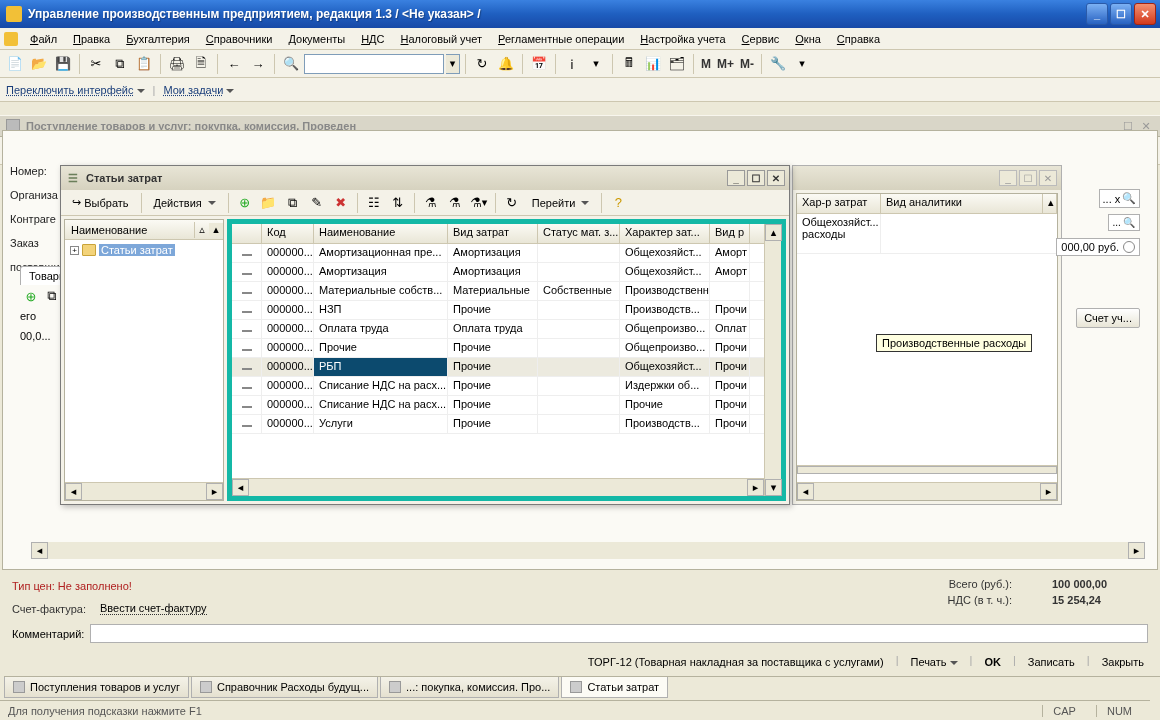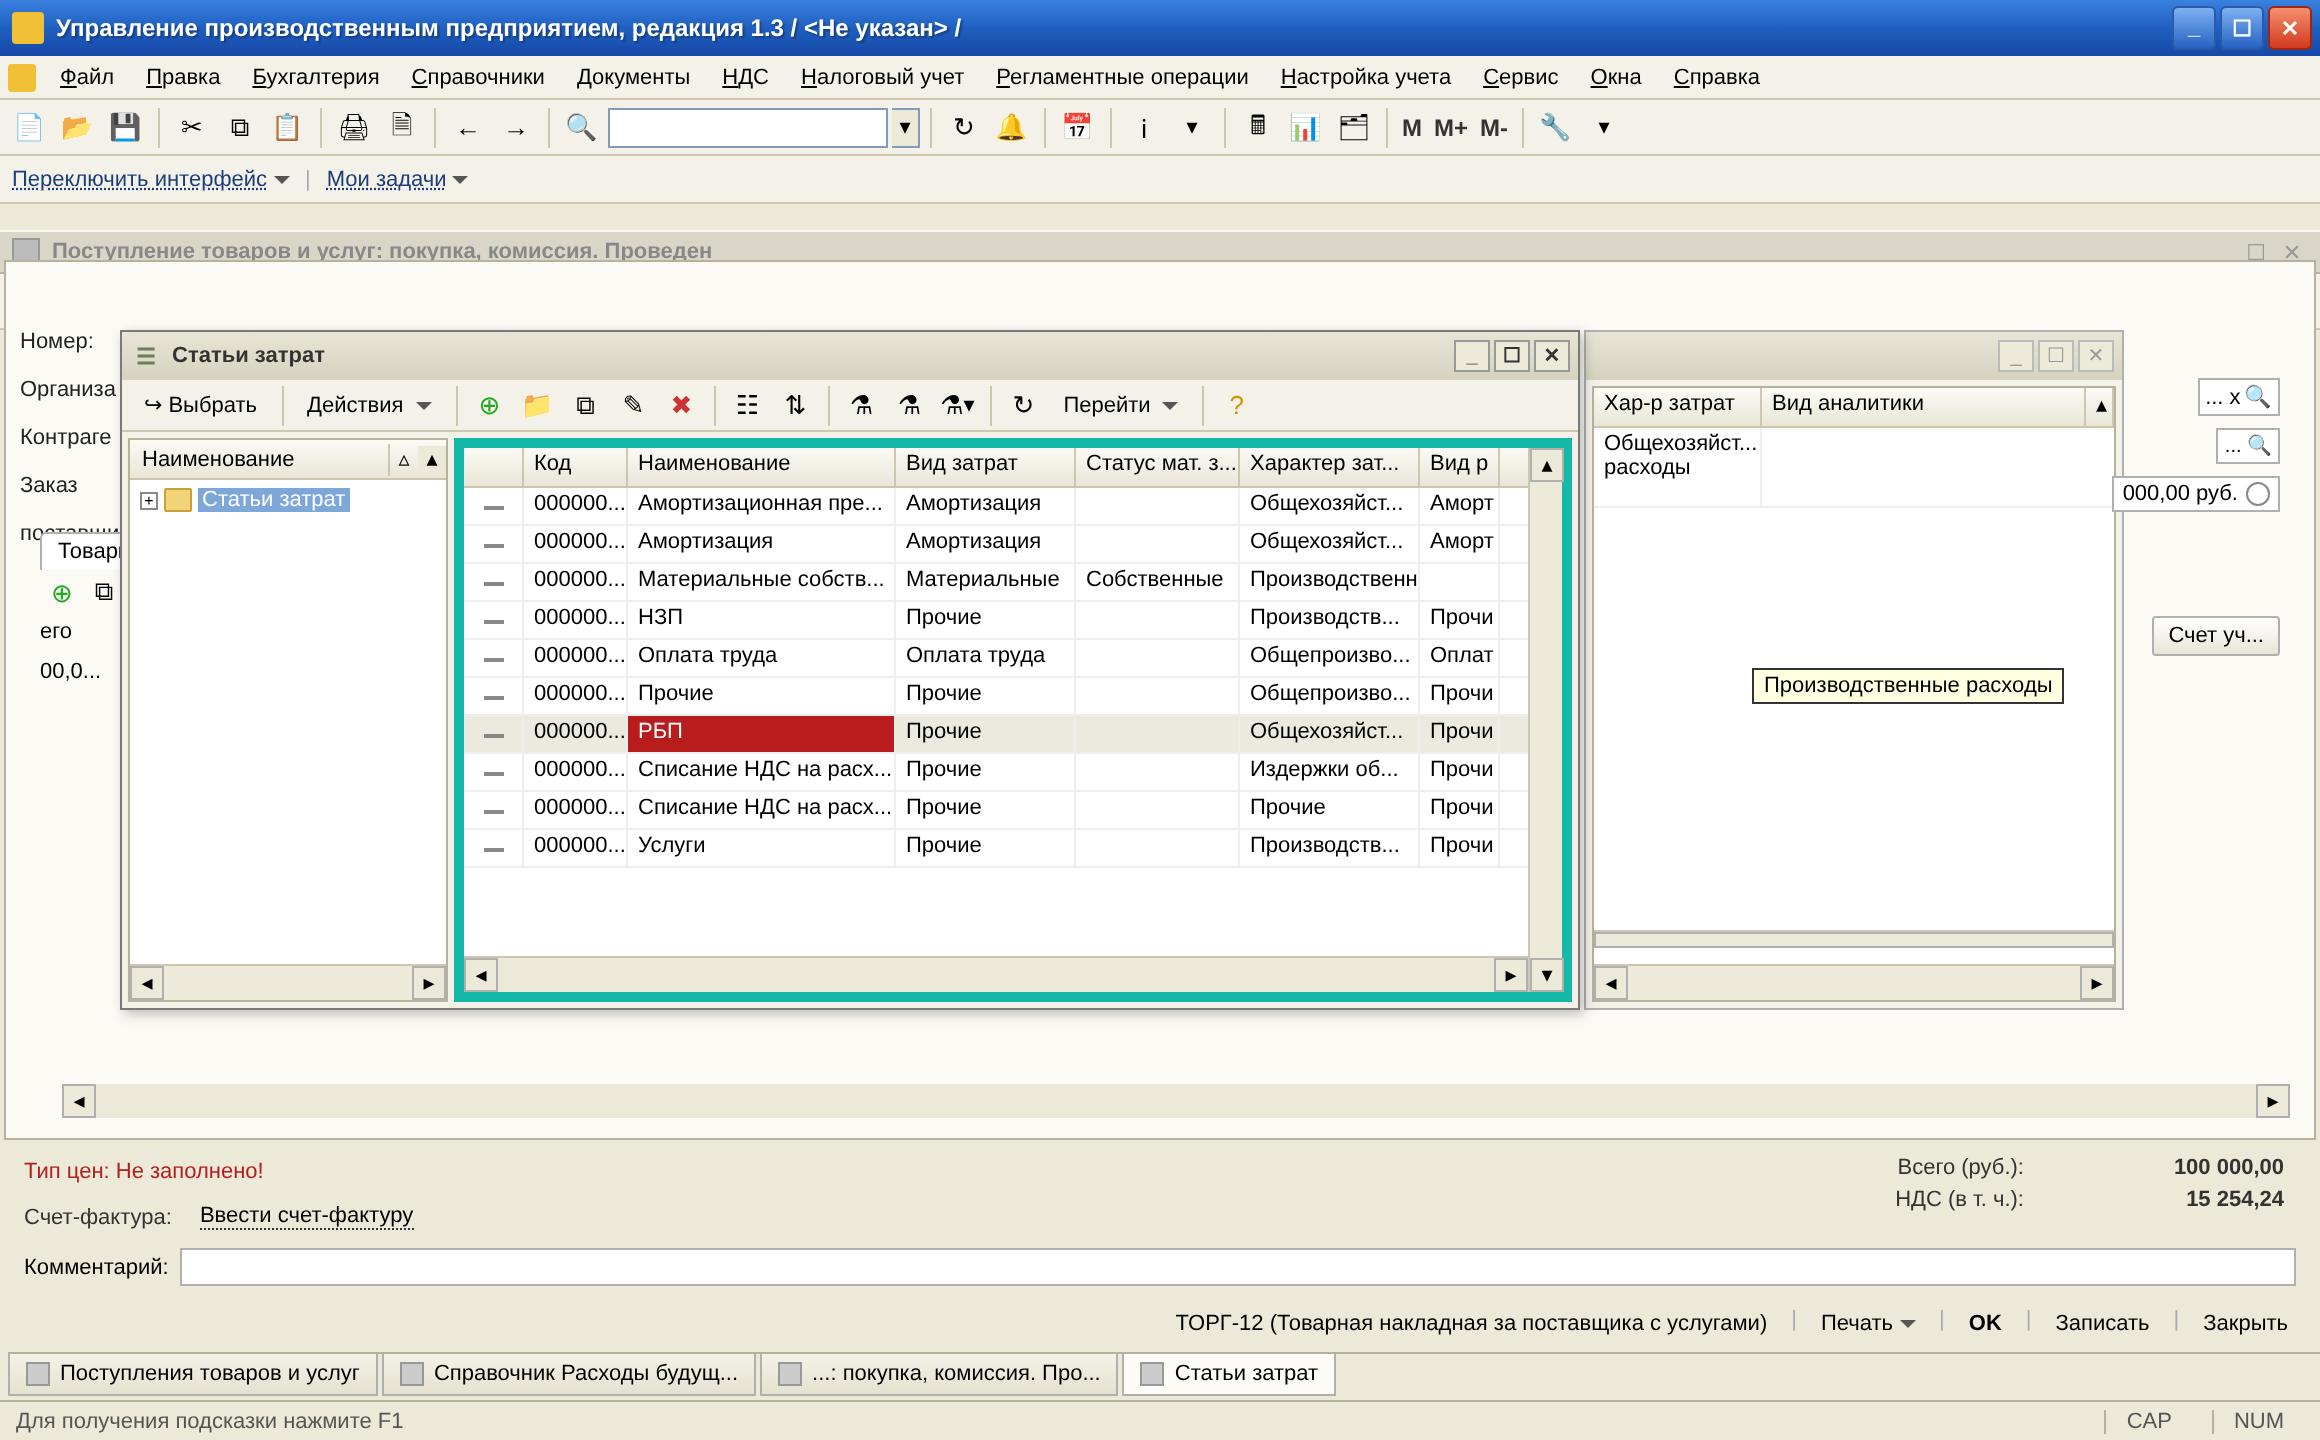--- a/index.html
+++ b/index.html
@@ -68,21 +68,21 @@
 .plus{width:9px;height:9px;border:1px solid #888;font-size:8px;line-height:7px;text-align:center;}
 .fld{width:14px;height:12px;background:#f3d37a;border:1px solid #c9a339;border-radius:1px;}
 
 .grid-pane{flex:1;border:5px solid #14b8a6;margin:3px 3px 3px 0;background:#fff;display:flex;flex-direction:row;position:relative;}
 .grid-head{height:20px;background:linear-gradient(#fbfaf4,#e9e6d7);display:flex;border-bottom:1px solid #cdc7b0;}
 .gh{border-right:1px solid #cdc7b0;padding:2px 5px;overflow:hidden;white-space:nowrap;}
 .grid-body{flex:1;overflow:hidden;}
 .gr{height:19px;display:flex;border-bottom:1px solid #eee;}
 .gr.sel{background:#eceadf;}
 .gc{border-right:1px solid #eee;padding:2px 5px;overflow:hidden;white-space:nowrap;}
-.gc.hl{background:#b91c1c;color:#fff;}
+.gc.hl{background:#0c4a6e;color:#fff;}
 .scroller{height:18px;background:#ece9d8;border-top:1px solid #cdc7b0;display:flex;}
 .sc-track{flex:1;background:#ece9d8;position:relative;}
 .sc-arr{width:17px;background:#ece9d8;border:1px solid #b0b0b0;display:flex;align-items:center;justify-content:center;}
 .vscroll{width:17px;background:#ece9d8;border-left:1px solid #cdc7b0;display:flex;flex-direction:column;}
 .vscroll .thumb{flex:1;}
 
 
 .tooltip{position:absolute;left:644px;top:110px;background:#ffffe1;border:1px solid #333;padding:2px 5px;font-size:11px;white-space:nowrap;z-index:50;}
 
 
@@ -106,38 +106,38 @@
 
 .invoicerow{position:absolute;left:12px;top:602px;display:flex;gap:14px;align-items:center;}
 .invoicerow .lab{color:#333;}
 .invoicerow .lnk{border-bottom:1px dotted #333;cursor:pointer;}
 
 
 .commentrow{position:absolute;left:12px;right:12px;top:624px;display:flex;align-items:center;gap:6px;}
 .commentrow input{flex:1;height:19px;border:1px solid #b0b0b0;padding:0 4px;}
 
 
-.totals{position:absolute;right:18px;top:578px;text-align:right;color:#333;}
+.totals{position:absolute;right:18px;top:578px;color:#333;}
 .totals .row{display:flex;justify-content:flex-end;gap:40px;margin-bottom:4px;}
 .totals .val{font-weight:bold;min-width:90px;}
 
 
 .actionrow{position:absolute;right:12px;top:654px;display:flex;gap:8px;align-items:flex-start;}
 .actionrow .al{padding:2px 4px;cursor:pointer;}
 .actionrow .al.ok{font-weight:bold;}
 .actionrow .asep{color:#aaa;}
 
 
 .wintabs{position:absolute;left:4px;right:0;top:676px;height:22px;background:#ece9d8;border-top:1px solid #b5b29e;display:flex;align-items:stretch;}
 .wtab{border:1px solid #b0b0b0;border-top:none;background:linear-gradient(#f4f2e8,#e5e1d0);padding:3px 8px;margin-right:2px;display:flex;align-items:center;gap:5px;max-width:190px;overflow:hidden;white-space:nowrap;}
 .wtab.active{background:#fcfbf5;}
 .wtab .ico{width:12px;height:12px;background:#ccc;border:1px solid #999;}
 
 
-.statusbar{position:absolute;left:0;right:0;bottom:0;height:20px;background:#ece9d8;border-top:1px solid #b5b29e;display:flex;align-items:center;padding:0 8px;gap:10px;color:#555;}
+.statusbar{position:absolute;left:0;right:10px;bottom:0;height:20px;background:#ece9d8;border-top:1px solid #b5b29e;display:flex;align-items:center;padding:0 8px;gap:10px;color:#555;}
 .statusbar .sp{flex:1;}
 .statusbar .cell{border-left:1px solid #b5b29e;padding:0 10px;}
 
 
 .w-mark{width:30px;text-align:center;}
 .w-code{width:52px;}
 .w-name{width:134px;}
 .w-vid{width:90px;}
 .w-stat{width:82px;}
 .w-char{width:90px;}

